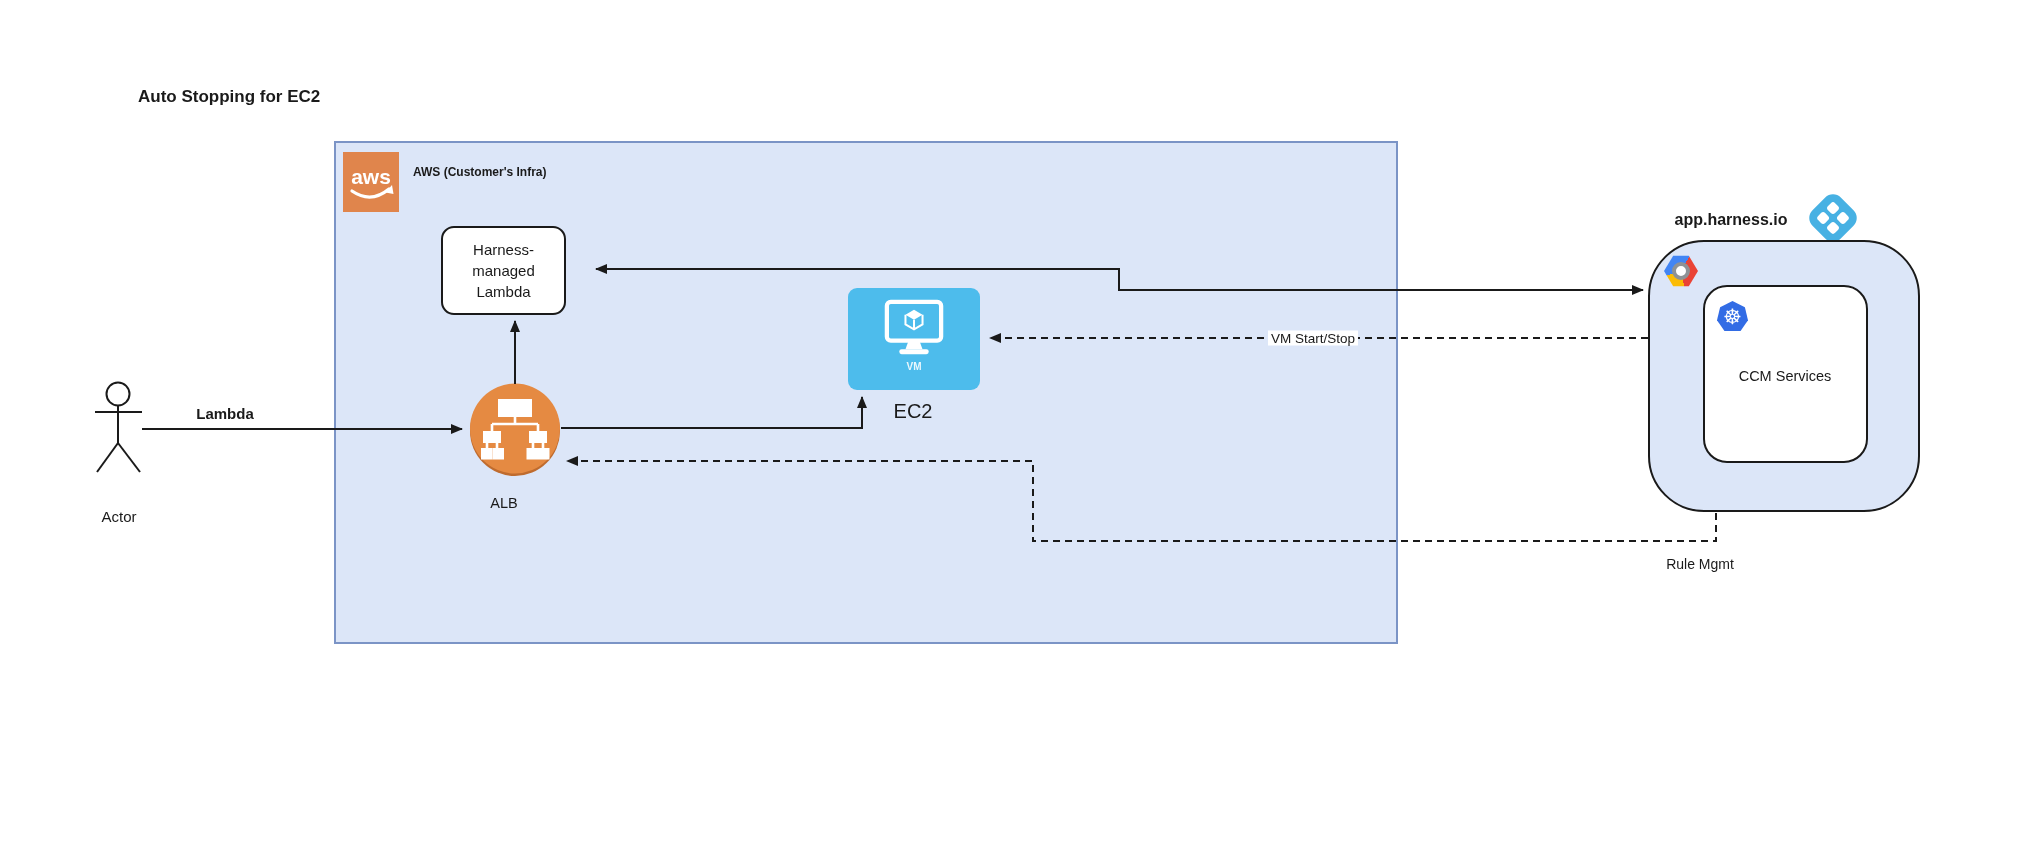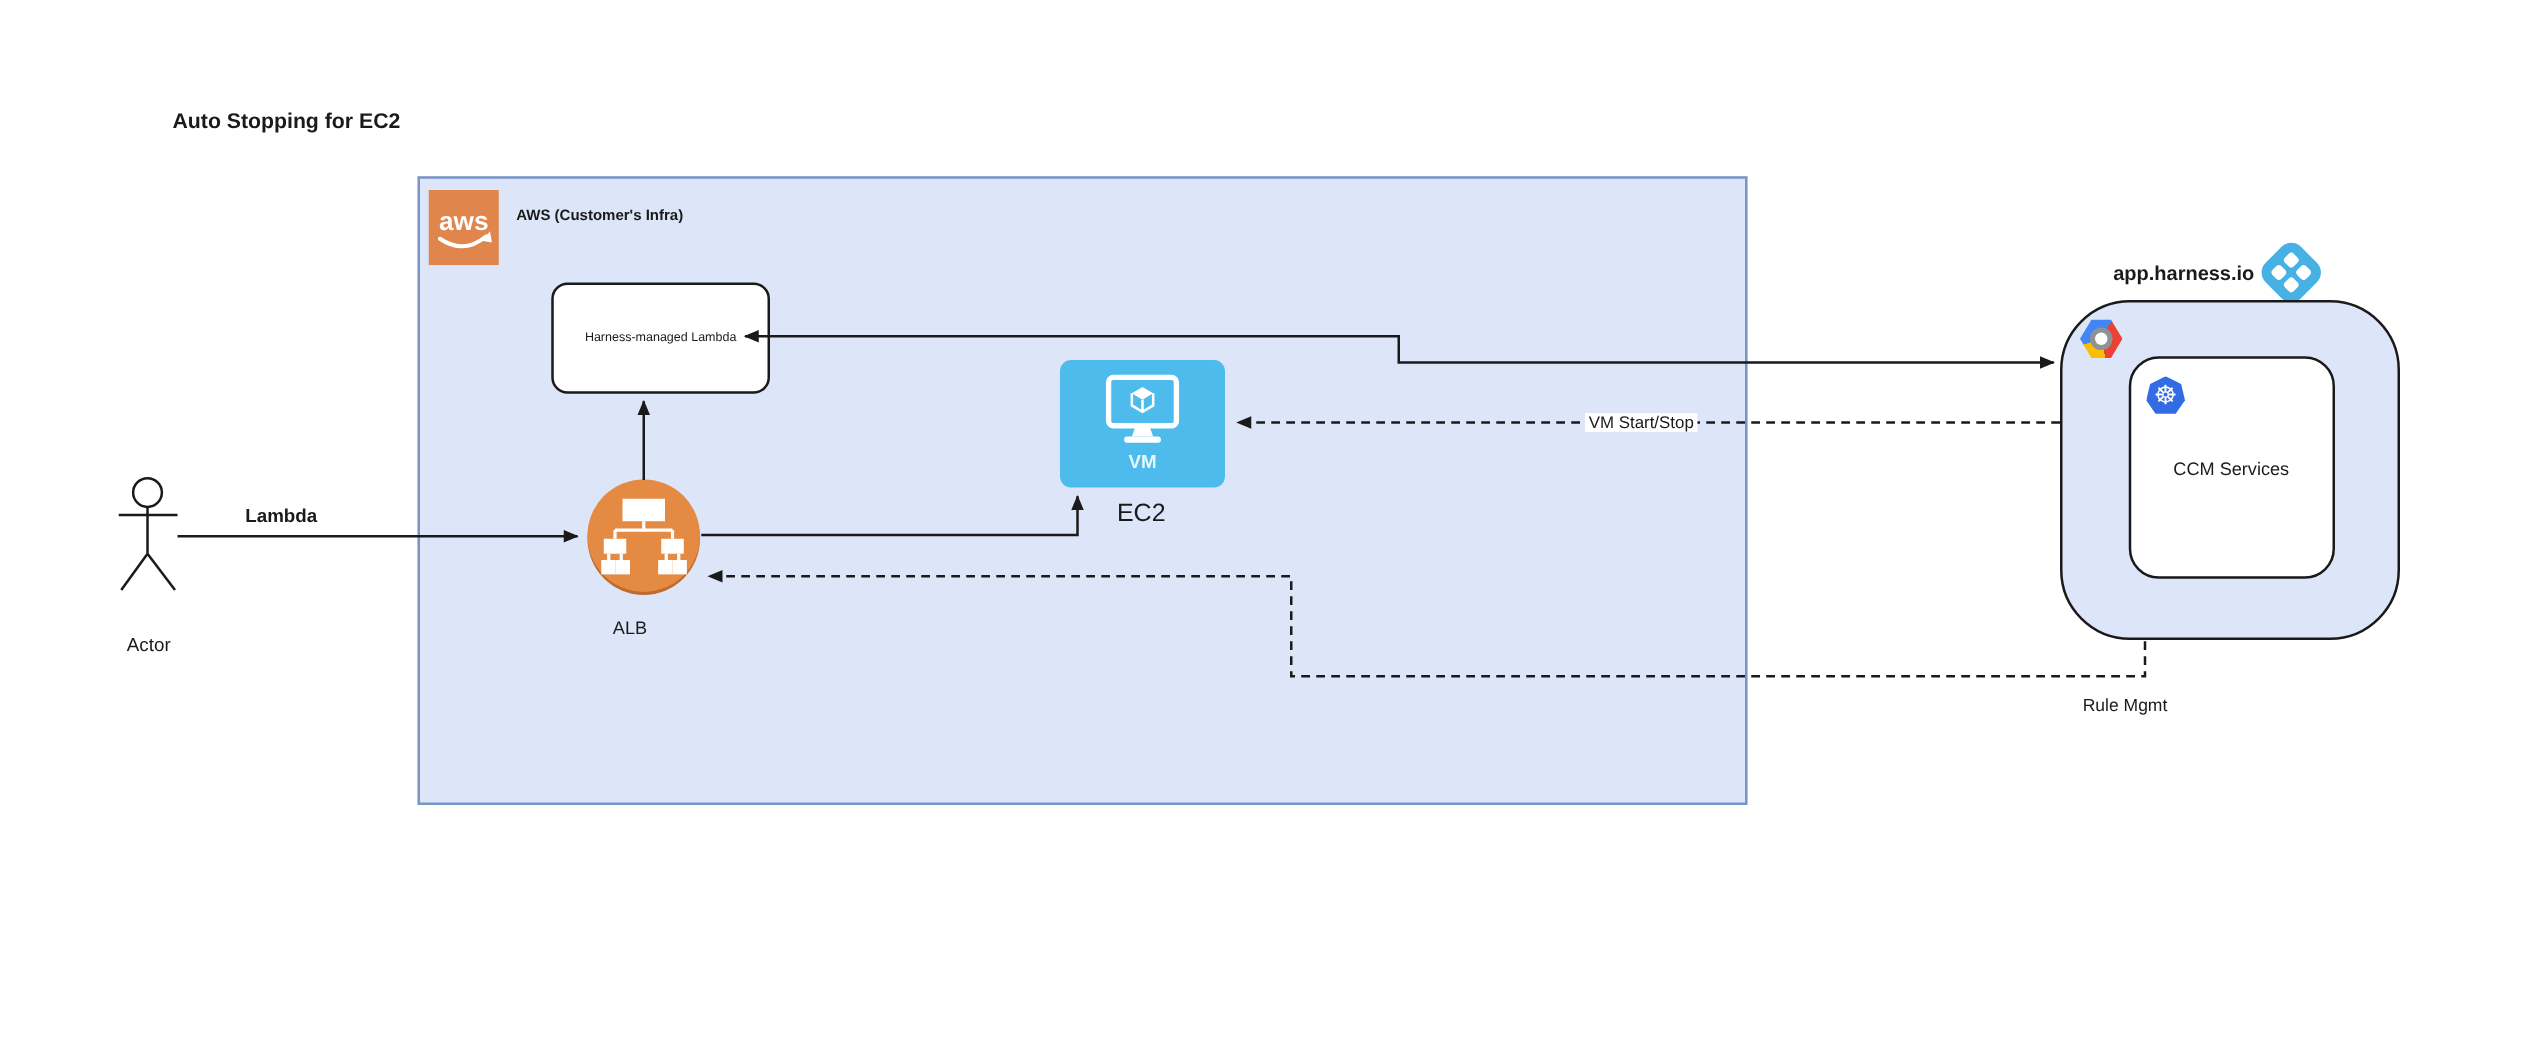--- a/index.html
+++ b/index.html
@@ -20,44 +20,44 @@
   .aws-logo{
     left:343px;top:152px;width:56px;height:60px;
     background:var(--aws-orange,#e0854c);
   }
   .aws-title{left:413px;top:165px;font-size:12px;font-weight:bold;}
   .harness-box{
     left:1648px;top:240px;width:272px;height:272px;border-radius:56px;
     background:var(--panel-fill,#dce6f8);
     border:2px solid var(--ink,#1a1a1a);box-sizing:border-box;
   }
-  .harness-title{left:1731px;top:220px;font-size:16px;font-weight:bold;margin-left:16px;}
+  .harness-title{left:1731px;top:220px;font-size:16px;font-weight:bold;}
   .ccm-box{
     left:1703px;top:285px;width:165px;height:178px;border-radius:24px;
     background:#fff;border:2px solid var(--ink,#1a1a1a);box-sizing:border-box;
   }
   .ccm-label{left:1785px;top:376px;font-size:14.5px;}
   
   .lambda-box{
-    left:441px;top:226px;width:175px;height:89px;border-radius:13px;
+    left:441px;top:226px;width:125px;height:89px;border-radius:13px;
     background:#fff;border:2px solid var(--ink,#1a1a1a);box-sizing:border-box;
     display:flex;align-items:center;justify-content:center;text-align:center;
-    font-size:10px;line-height:1.4;padding:4px 10px;
+    font-size:15px;line-height:1.4;padding:4px 10px;
   }
   
   .alb-wrap{left:469px;top:383px;width:92px;height:94px;}
   .alb-label{left:504px;top:503px;font-size:14.5px;}
   
   .vm-box{
     left:848px;top:288px;width:132px;height:102px;border-radius:9px;
     background:var(--vm-blue,#4dbcec);
     display:flex;flex-direction:column;align-items:center;justify-content:flex-start;
   }
   .vm-box svg{margin-top:10px;}
-  .vm-label{color:rgba(255,255,255,.88);font-weight:bold;font-size:15px;margin-top:1px;}
+  .vm-label{color:rgba(255,255,255,.88);font-weight:bold;font-size:10px;margin-top:1px;}
   .ec2-label{left:913px;top:411px;font-size:20px;}
   
   .actor-wrap{left:88px;top:378px;width:62px;height:100px;}
   .actor-label{left:119px;top:516px;font-size:15px;}
   
   .traffic-label{left:225px;top:413px;font-size:15px;font-weight:bold;}
   .vm-startstop-label{left:1313px;top:338px;font-size:13.5px;background:#fff;padding:0 3px;}
   .rule-mgmt-label{left:1652px;top:564px;font-size:14px;margin-left:48px;}
   
   .harness-logo{

